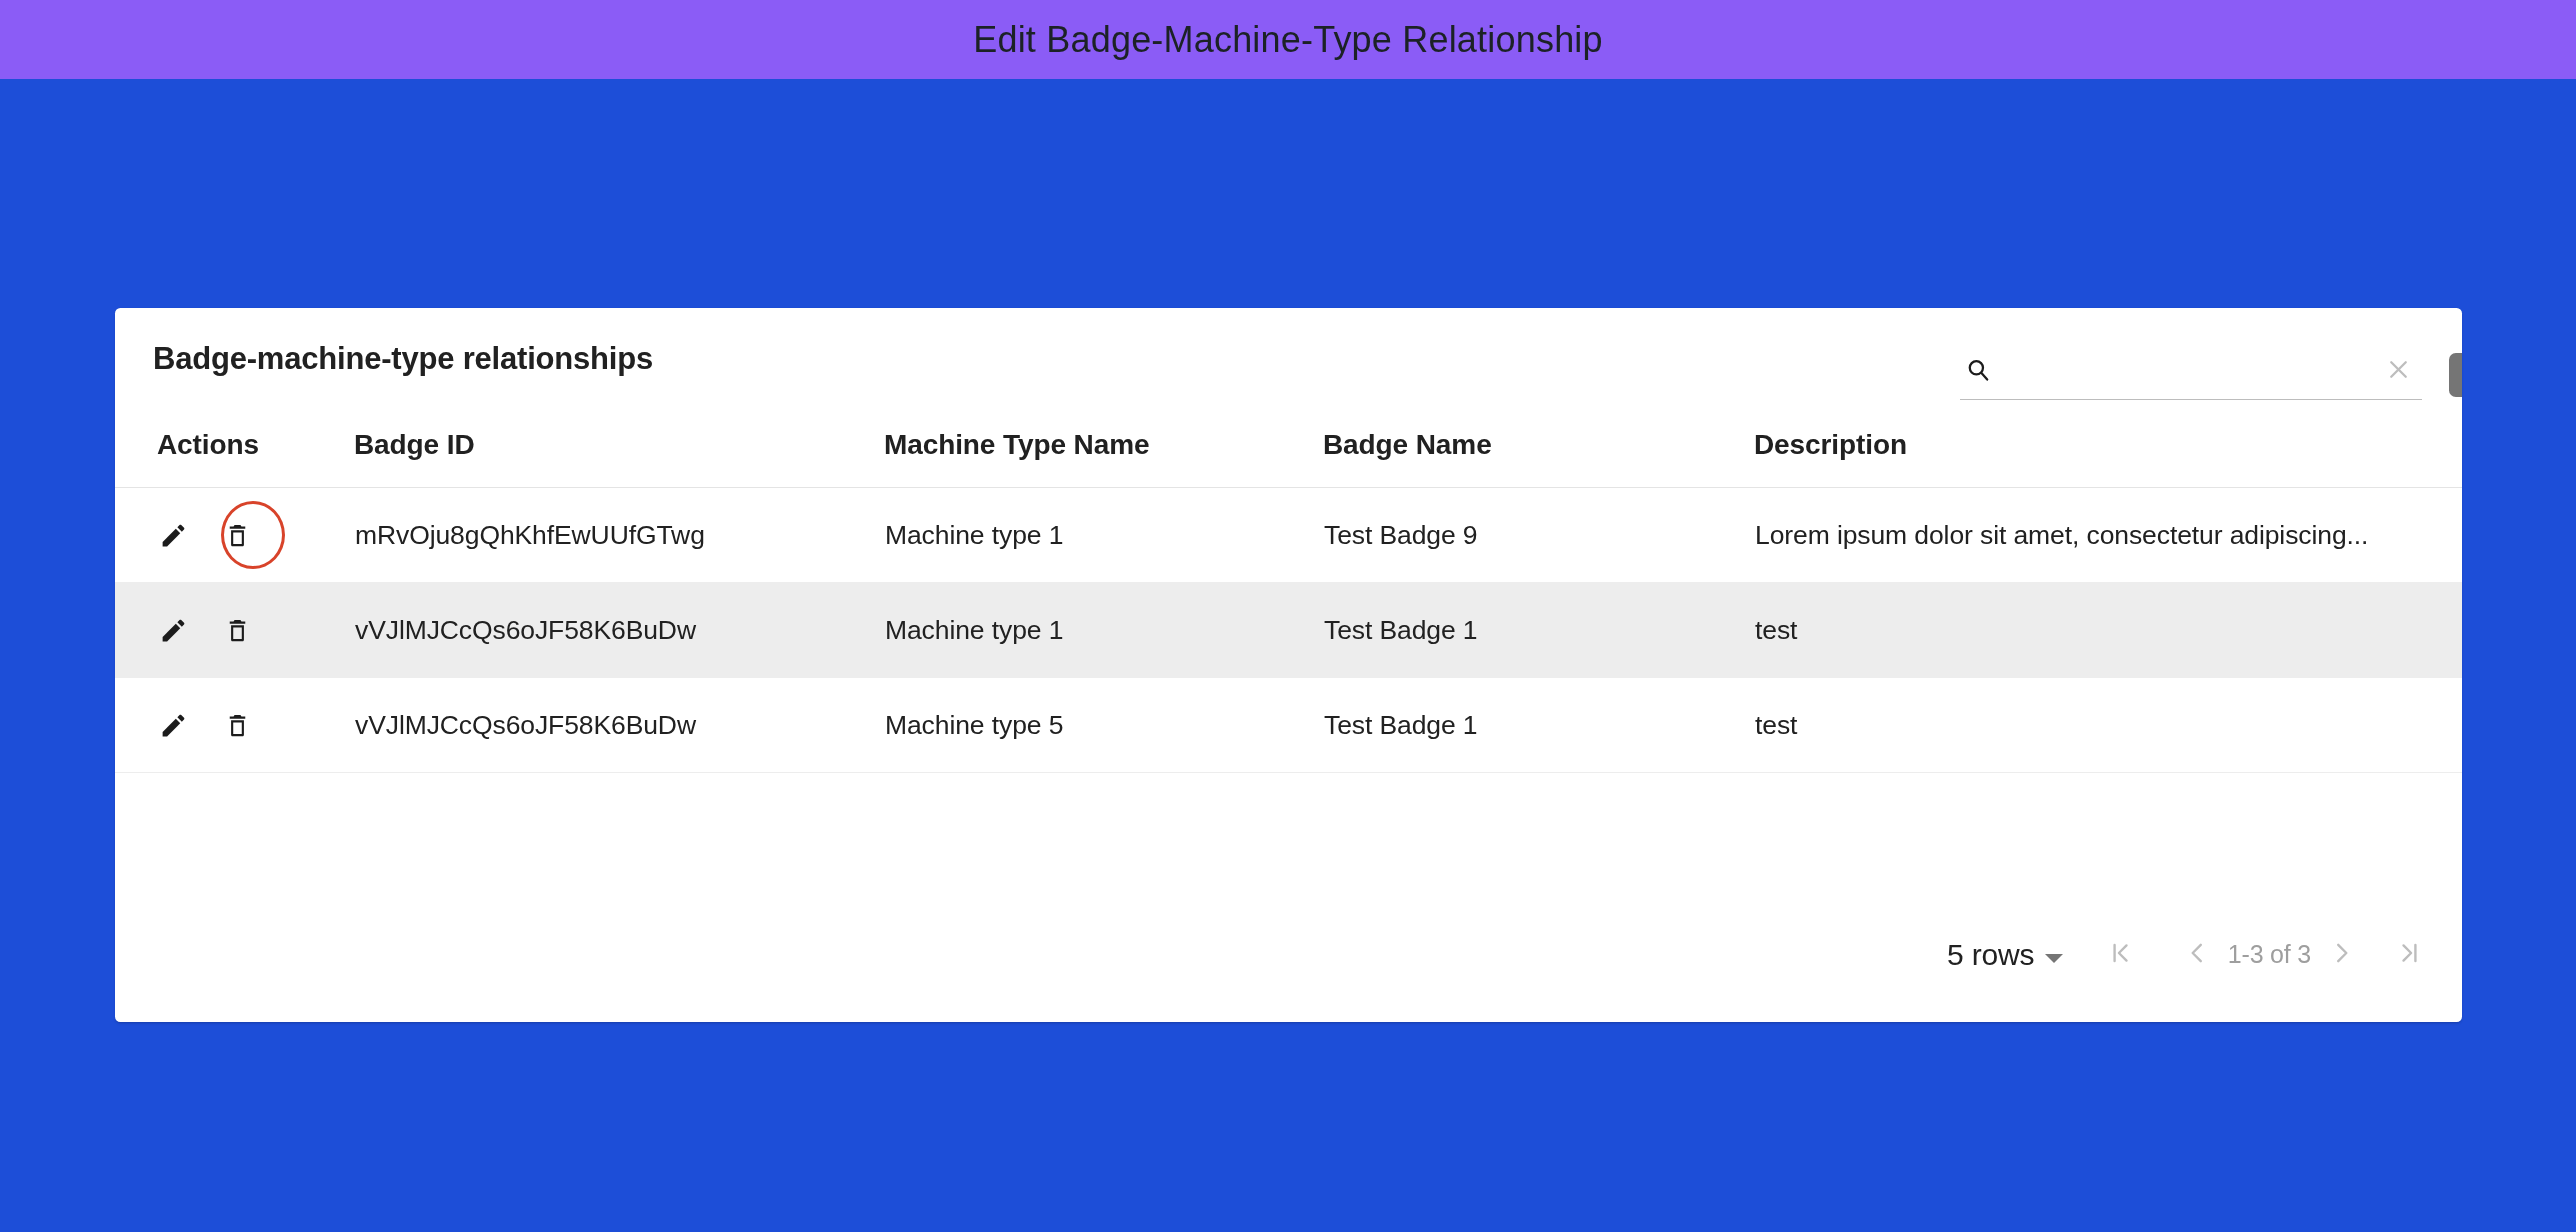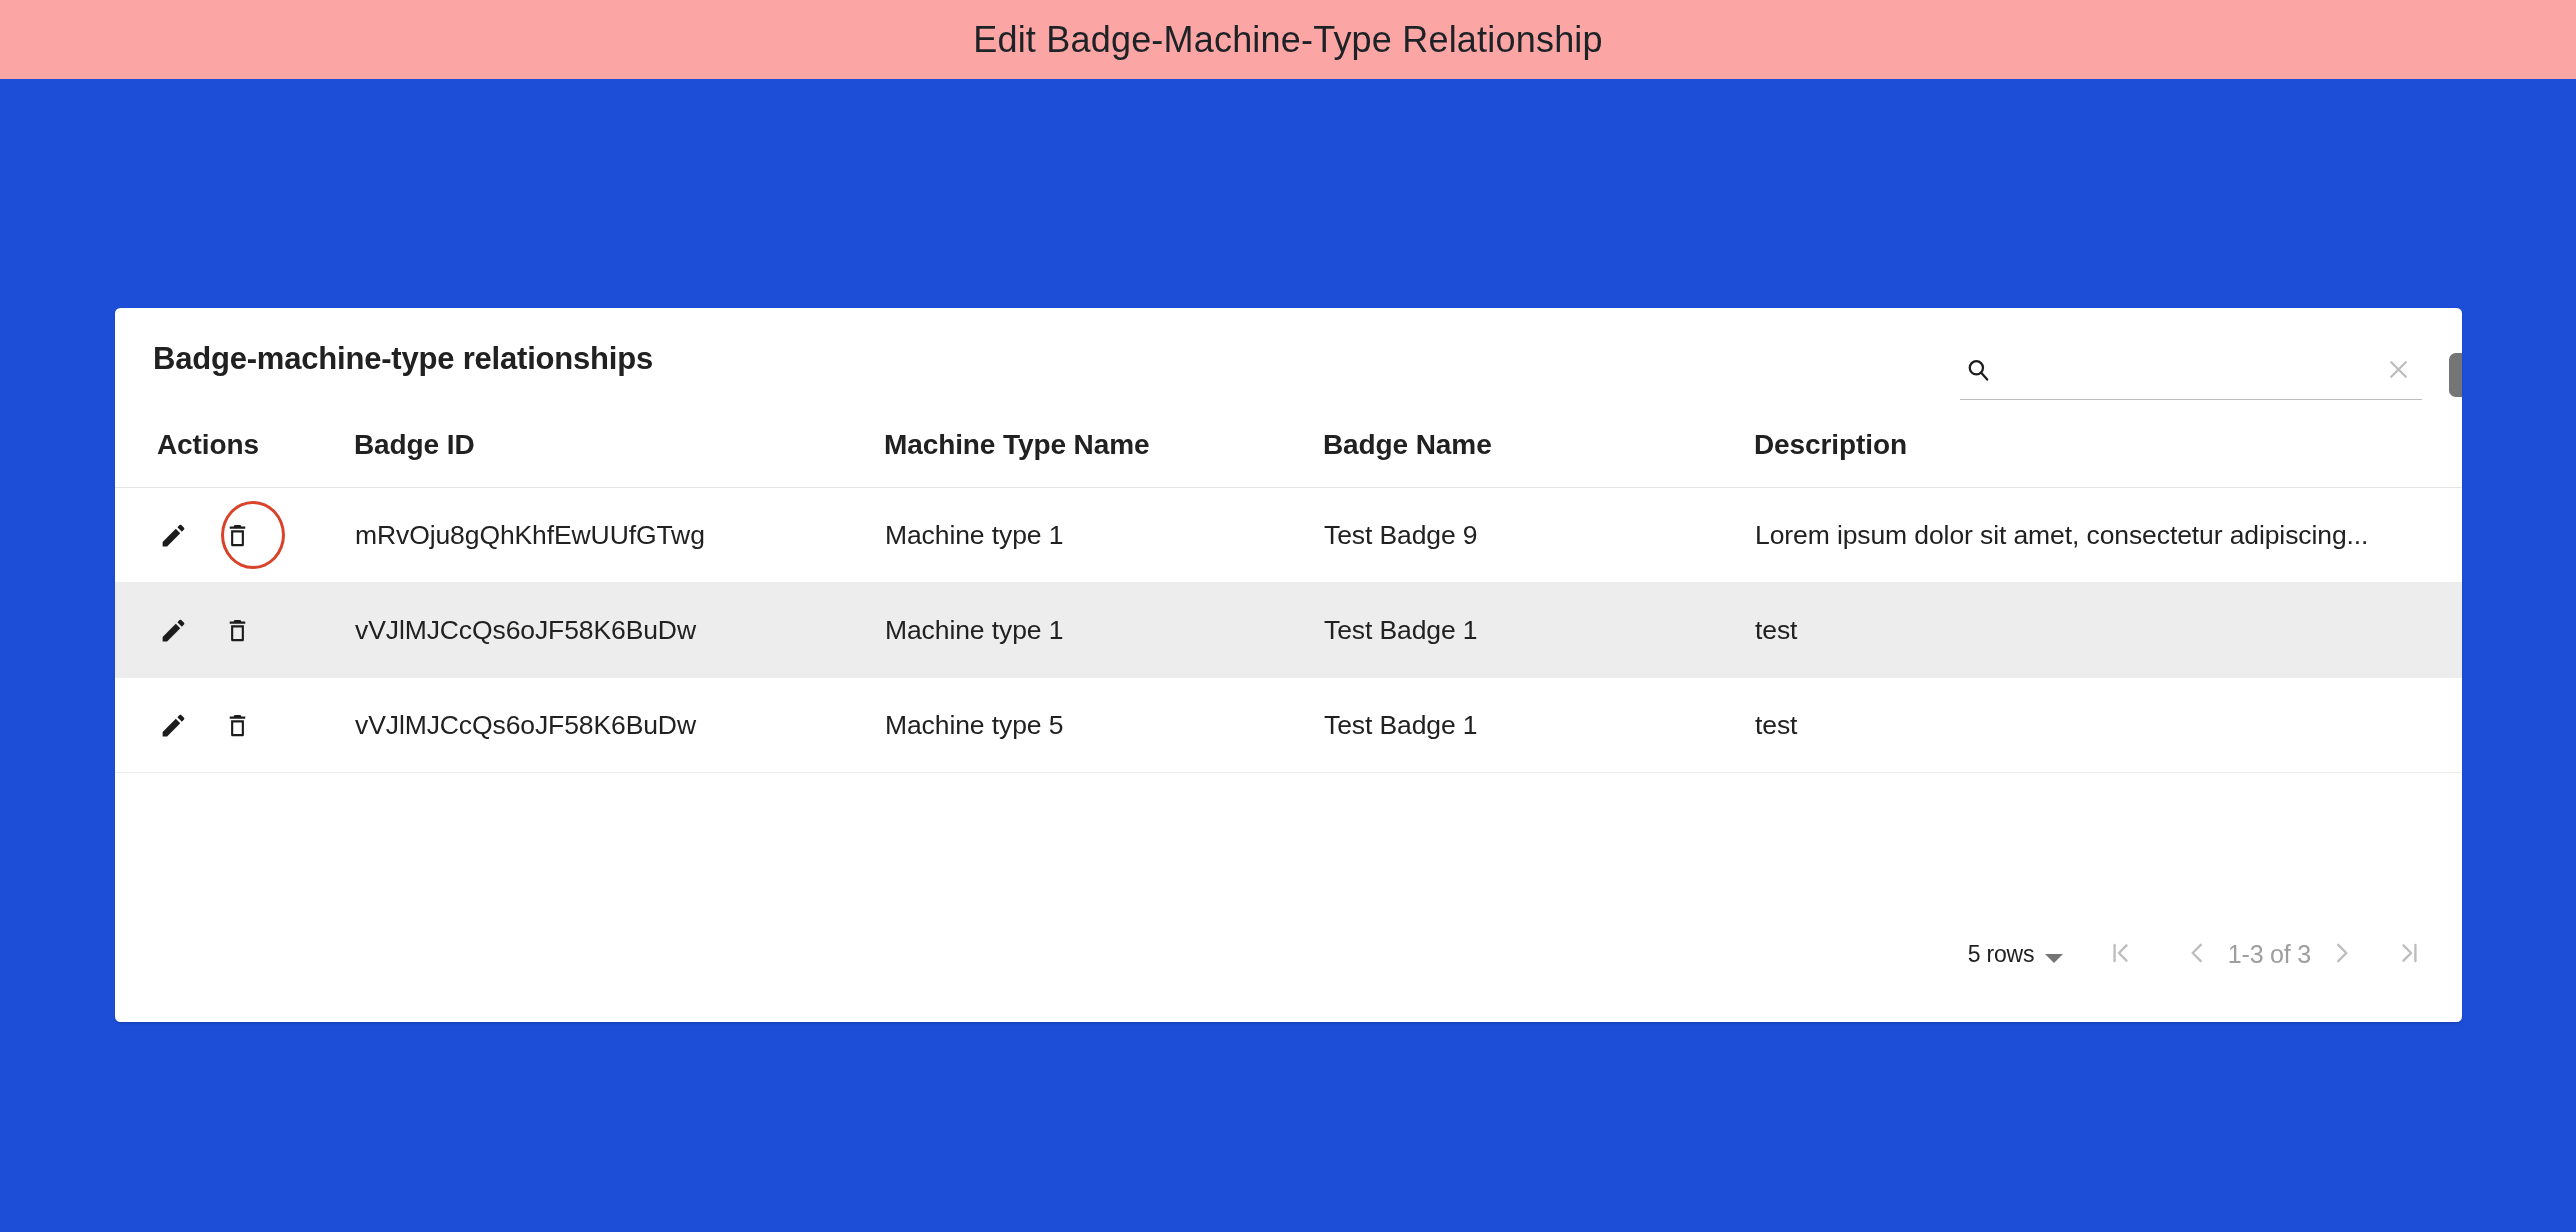--- a/index.html
+++ b/index.html
@@ -11,21 +11,21 @@
     height: 1232px;
     background: #f8f8f8;
     font-family: "Liberation Sans", sans-serif;
     overflow: hidden;
   }
 
   
   .app-header {
     width: 100%;
     height: 79px;
-    background: #fca5a5;
+    background: #8b5cf6;
     display: flex;
     align-items: center;
     justify-content: center;
     box-sizing: border-box;
   }
   .app-header-title {
     font-size: 36px;
     font-weight: 400;
     color: #1c2226;
     letter-spacing: 0.2px;
@@ -223,21 +223,21 @@
     align-items: center;
     height: 53px;
   }
   .rows-select {
     display: flex;
     align-items: center;
     cursor: pointer;
     margin-right: 35px;
   }
   .rows-label {
-    font-size: 23px;
+    font-size: 30px;
     color: #212121;
     letter-spacing: -0.2px;
   }
   .rows-caret {
     margin-left: 10.6px;
     margin-top: 7.6px;
     width: 0;
     height: 0;
     border-left: 9.8px solid transparent;
     border-right: 9.8px solid transparent;

